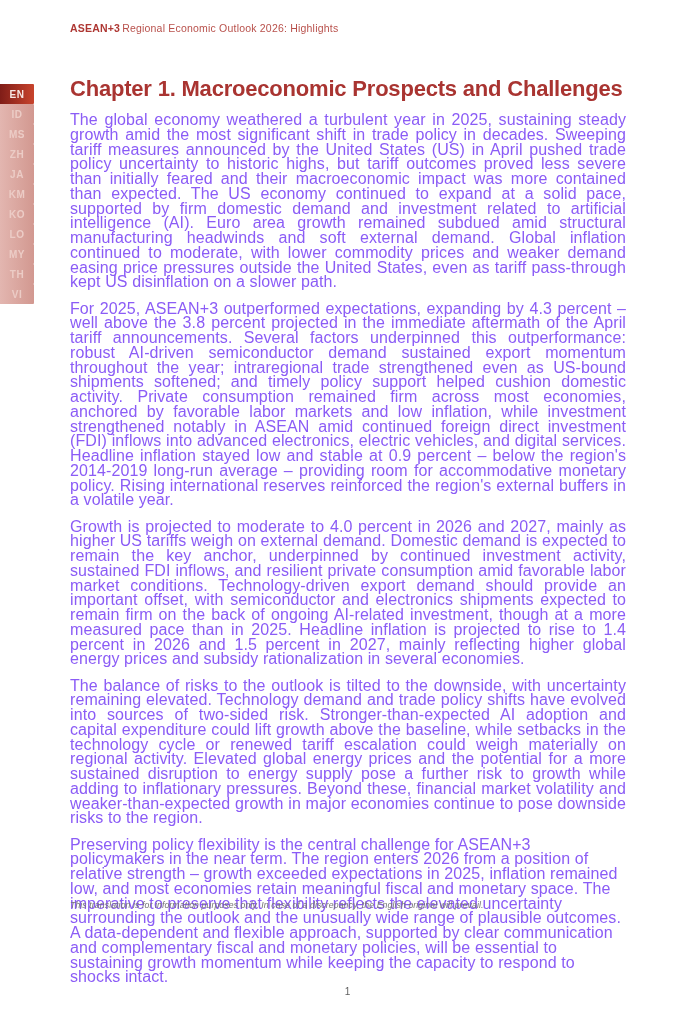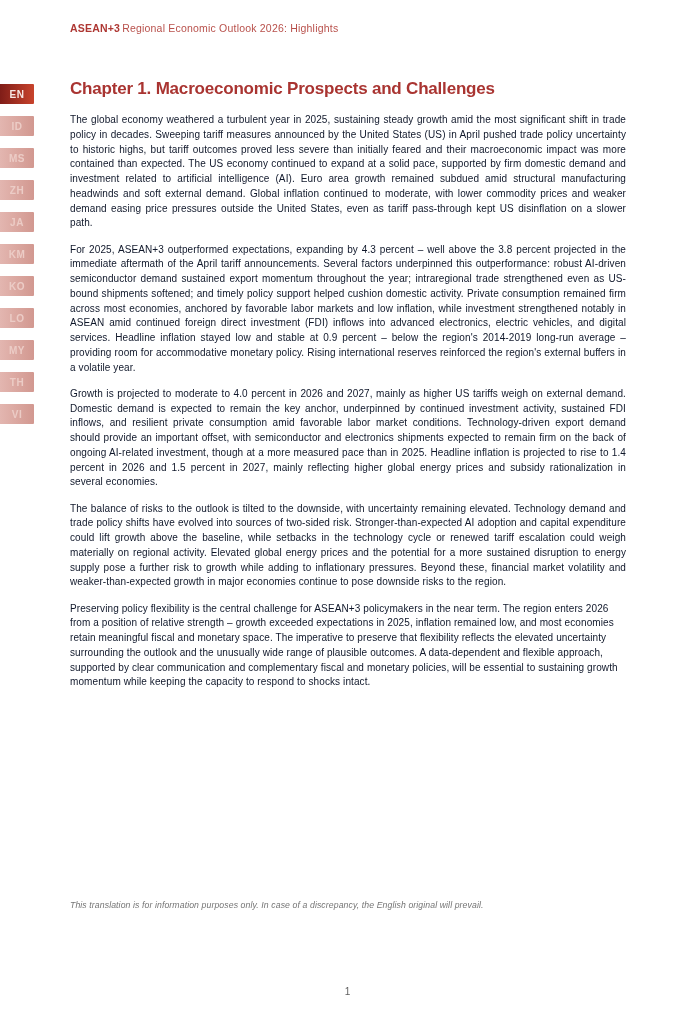--- a/index.html
+++ b/index.html
@@ -17,21 +17,21 @@
     position: absolute; left: 70px; top: 22px;
     font-size: 10.5px; letter-spacing: 0.2px;
     color: #b8504b; white-space: nowrap;
   }
   .doc-header .brand { font-weight: bold; color: #ae3733; margin-top: 46px; }
   .doc-header .subtitle { margin-left: 2px; }
 
   
   .lang-sidebar {
     position: absolute; left: 0; top: 84px; width: 19px;
-    display: flex; flex-direction: column; gap: 12px;
+    display: flex; flex-direction: column; gap: 0;
   }
   .lang-tab {
     height: 20px; width: 34px;
     display: flex; align-items: center; justify-content: center;
     font-size: 10px; font-weight: bold; letter-spacing: 0.5px;
     background: linear-gradient(90deg, #e3b6b0 0%, #d29890 100%);
     color: #ecccc6;
     cursor: pointer;
     border-radius: 0 1px 1px 0;
     user-select: none;
@@ -39,26 +39,26 @@
   .lang-tab.active {
     background: linear-gradient(90deg, #7f1d18 0%, #c8432c 100%);
     color: #f7e6e2;
   }
 
   
   .main {
     position: absolute; left: 70px; top: 76px; width: 556px;
   }
   .chapter-title {
-    font-size: 17px; font-weight: bold; color: #a93431;
+    font-size: 22px; font-weight: bold; color: #a93431;
     line-height: 26px; margin: 0 0 11px 0;
     letter-spacing: -0.2px;
   }
   .para {
-    font-size: 10px; line-height: 14.75px; color: #0f172a;
+    font-size: 16px; line-height: 14.75px; color: #8b5cf6;
     margin: 0 0 11.5px 0;
     letter-spacing: 0.1px;
   }
   .para.justify { text-align: justify; }
 
   
   .footnote {
     position: absolute; left: 70px; top: 900px; width: 556px;
     font-size: 8.7px; font-style: italic; color: #757575;
     letter-spacing: 0.1px;

